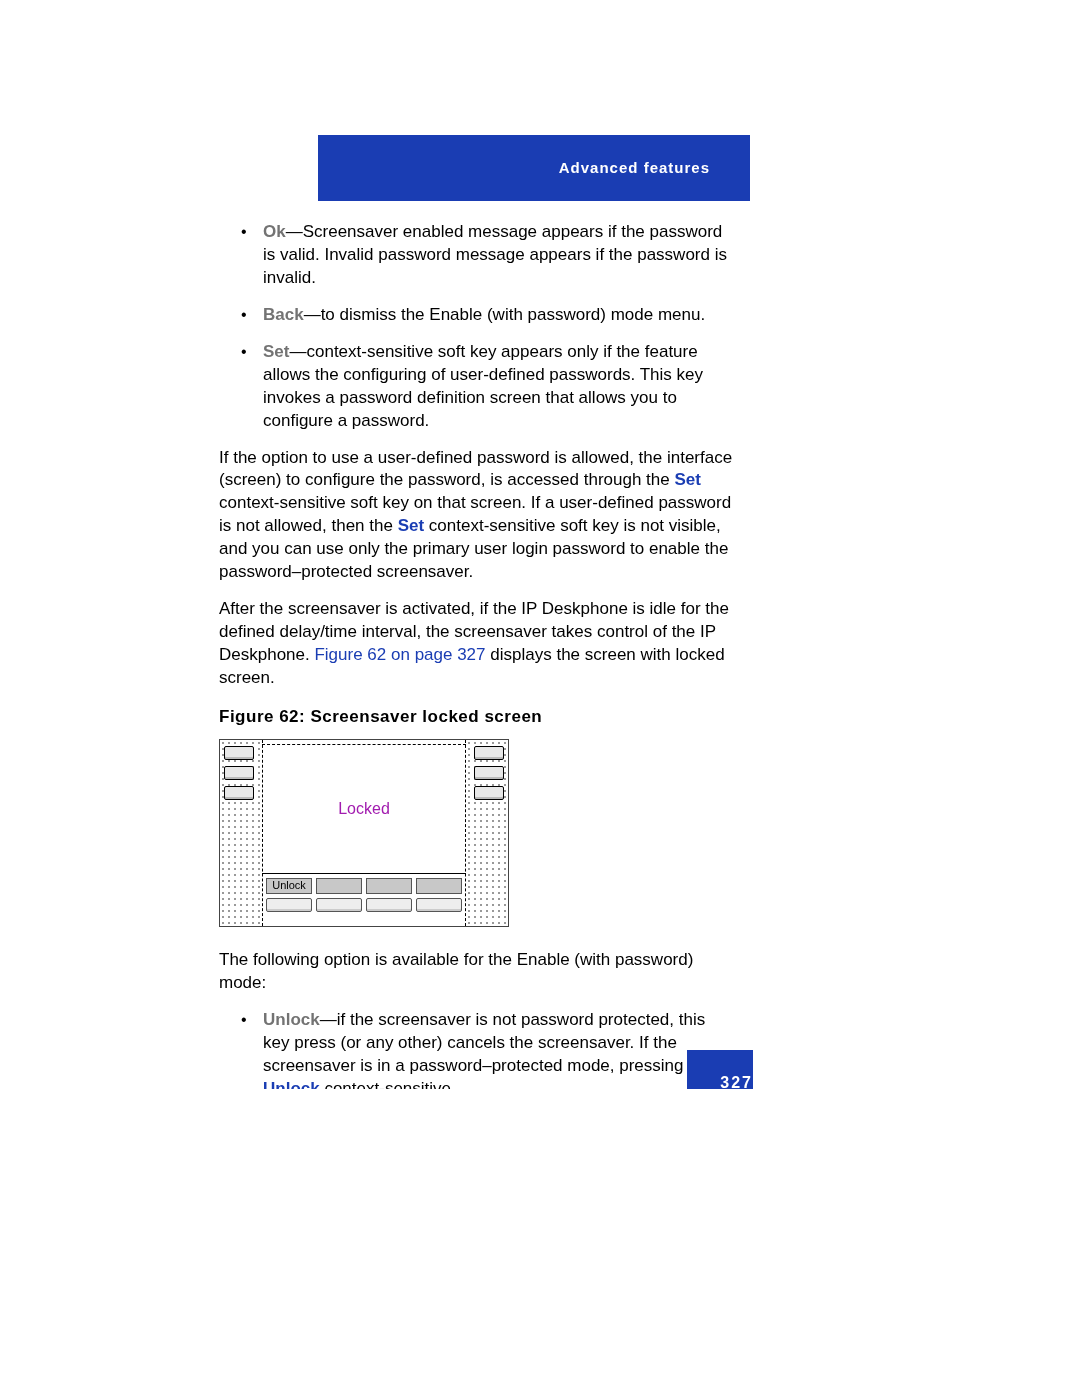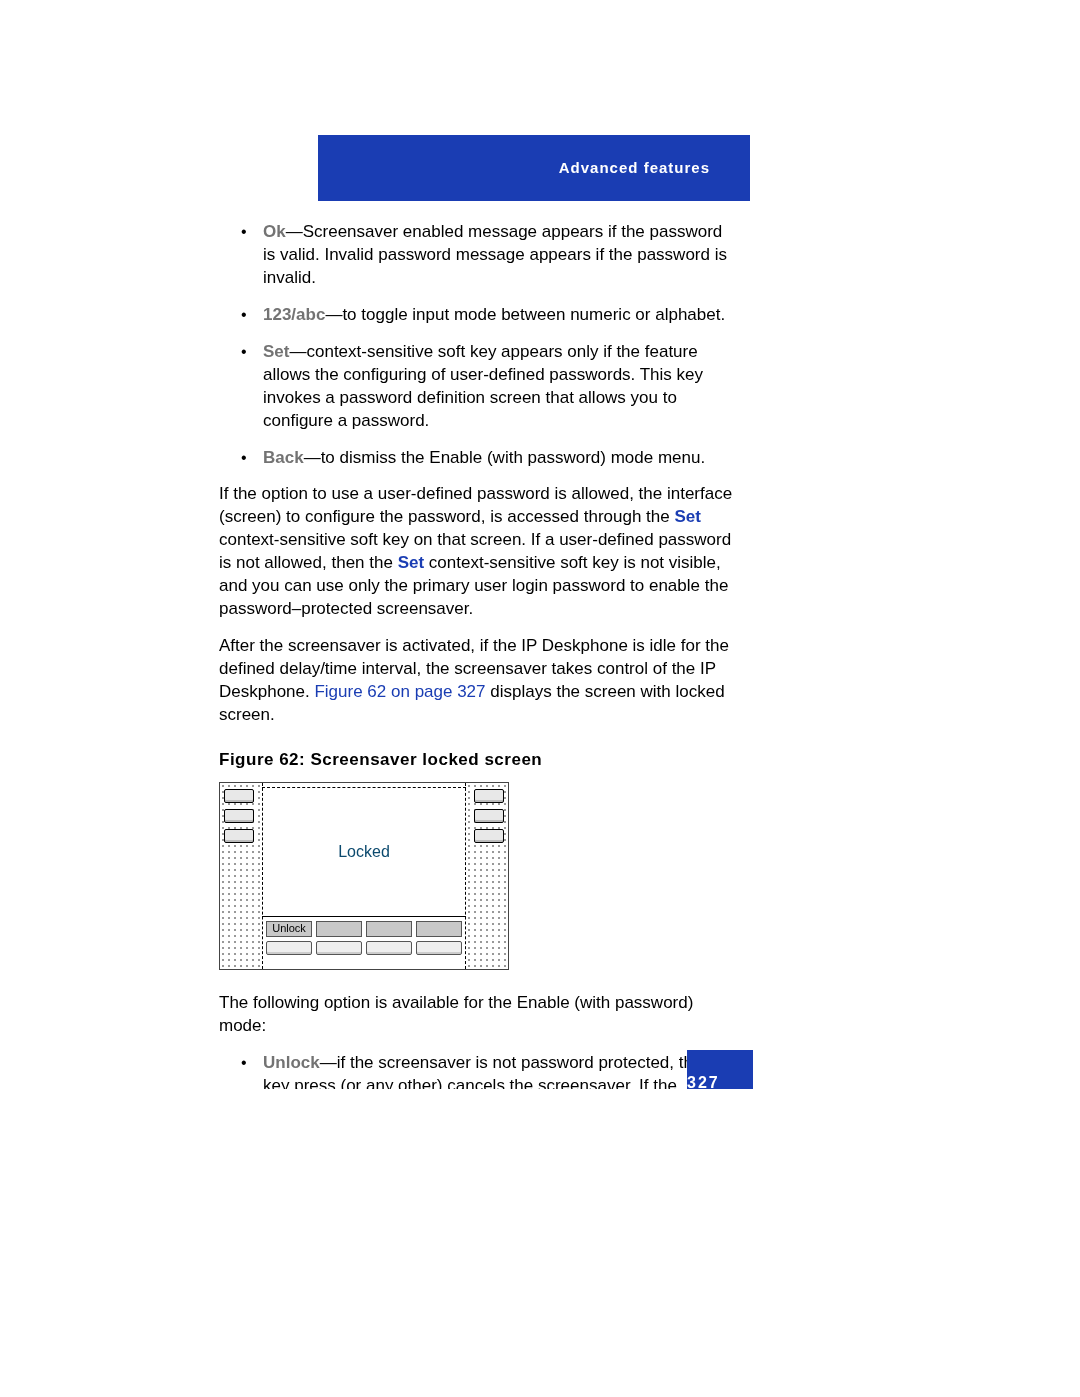--- a/index.html
+++ b/index.html
@@ -69,21 +69,21 @@
   .kw-inline {
     color: #1a3db3;
     font-weight: bold;
   }
   .xref {
     color: #1a3db3;
     text-align: right;
   }
   .figcap {
     font-weight: bold;
-    margin: 22px 0 10px 0;
+    margin: 16px 0 10px 0;
     letter-spacing: 0.5px;
   }
 
   
   .phone {
     width: 288px;
     height: 186px;
     border: 1px solid #444;
     background: #fff;
     position: relative;
@@ -122,21 +122,21 @@
   .center-top {
     border-bottom: 1px dashed #000;
     height: 4px;
   }
   .center-main {
     height: 128px;
     display: flex;
     align-items: center;
     justify-content: center;
     font-size: 16px;
-    color: #0c4a6e;
+    color: #a21caf;
     border-bottom: 1px solid #000;
   }
   .softkey-row {
     display: flex;
     gap: 4px;
     padding: 4px 4px 0 4px;
   }
   .softkey {
     flex: 1;
     height: 14px;
@@ -167,47 +167,44 @@
     top: 1050px;
     width: 66px;
     height: 66px;
     background: #1a3db3;
     color: #fff;
     font-weight: bold;
     font-size: 16px;
     letter-spacing: 2px;
     display: flex;
     align-items: center;
-    justify-content: flex-start;
+    justify-content: flex-end;
   }
 </style>
 </head>
 <body>
 
 <div class="page">
 
   <div class="header-bar">
     <span>Advanced features</span>
   </div>
 
   <div class="content">
 
 
     <ul class="options">
       <li>
         <span class="kw">Ok</span><span>—Screensaver enabled message appears if the password is valid. Invalid password message appears if the password is invalid.</span>
       </li>
       <li>
-        <span class="kw">123/abc</span><span>—to toggle input mode between numeric or alphabet.</span>
+        <span class="kw">Back</span><span>—to dismiss the Enable (with password) mode menu.</span>
       </li>
       <li>
         <span class="kw">Set</span><span>—context-sensitive soft key appears only if the feature allows the configuring of user-defined passwords. This key invokes a password definition screen that allows you to configure a password.</span>
-      </li>
-      <li>
-        <span class="kw">Back</span><span>—to dismiss the Enable (with password) mode menu.</span>
       </li>
     </ul>
 
     <p>
       <span>If the option to use a user-defined password is allowed, the interface (screen) to configure the password, is accessed through the </span><span class="kw-inline">Set</span><span> context-sensitive soft key on that screen. If a user-defined password is not allowed, then the </span><span class="kw-inline">Set</span><span> context-sensitive soft key is not visible, and you can use only the primary user login password to enable the password–protected screensaver.</span>
     </p>
 
     <p>
       <span>After the screensaver is activated, if the IP Deskphone is idle for the defined delay/time interval, the screensaver takes control of the IP Deskphone. </span><span class="xref">Figure 62 on page 327</span><span> displays the screen with locked screen.</span>
     </p>

